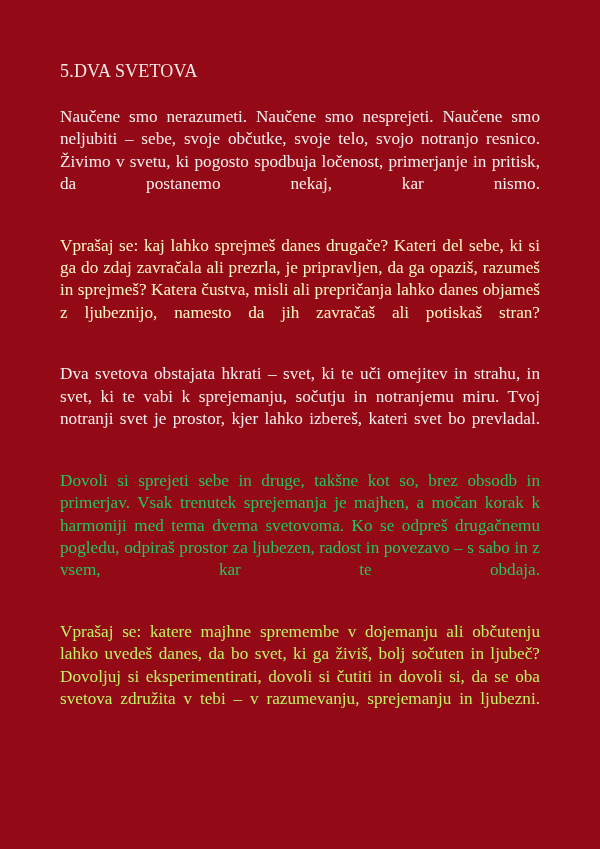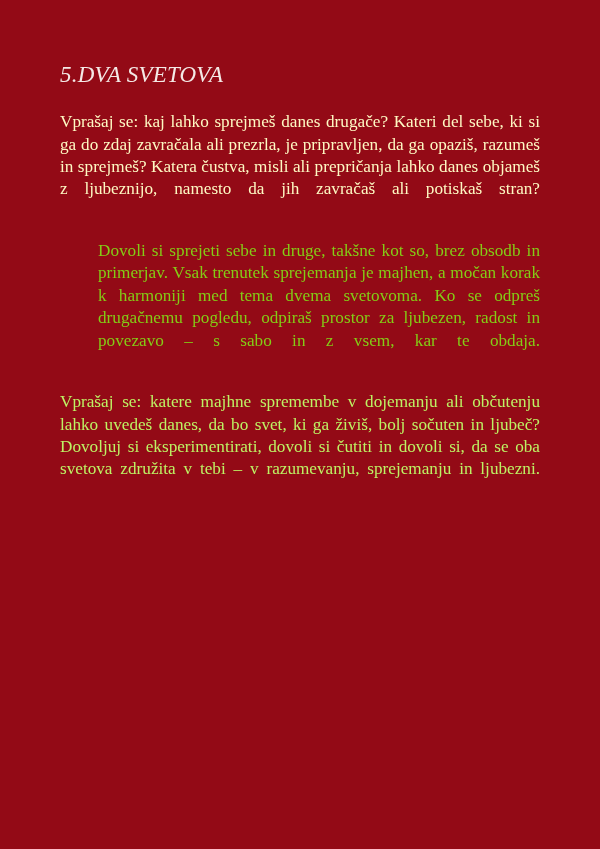--- a/index.html
+++ b/index.html
@@ -23,28 +23,27 @@
     box-sizing: border-box;
     padding: 62px 60px 0 60px;
   }
 
   .content {
     width: 480px;
   }
 
   .page-title {
     font-family: "Liberation Serif", "DejaVu Serif", serif;
-    font-size: 23px;
+    font-size: 18px;
     font-weight: 400;
     letter-spacing: 0.2px;
     color: #f4e9e6;
     margin: 0 0 24px 0;
     line-height: 1.1;
     white-space: pre;
-    font-style: italic;
   }
 
   .body-copy {
     margin: 0;
   }
 
   .para {
     font-family: "Liberation Serif", "DejaVu Serif", serif;
     font-size: 17.2px;
     line-height: 1.30;
@@ -70,19 +69,21 @@
 </style>
 </head>
 <body style="background: rgb(147, 10, 22);">
 
 <div class="page" style="background: rgb(147, 10, 22);">
   <div class="content">
 
     <h1 class="page-title" style="color: rgb(244, 233, 230);">5.DVA SVETOVA</h1>
 
     <div class="body-copy">
+      <p class="para" style="color: rgb(246, 239, 238);">Naučene smo nerazumeti. Naučene smo nesprejeti. Naučene smo neljubiti – sebe, svoje občutke, svoje telo, svojo notranjo resnico. Živimo v svetu, ki pogosto spodbuja ločenost, primerjanje in pritisk, da postanemo nekaj, kar nismo.</p>
       <p class="para" style="color: #fef9c3;">Vprašaj se: kaj lahko sprejmeš danes drugače? Kateri del sebe, ki si ga do zdaj zavračala ali prezrla, je pripravljen, da ga opaziš, razumeš in sprejmeš? Katera čustva, misli ali prepričanja lahko danes objameš z ljubeznijo, namesto da jih zavračaš ali potiskaš stran?</p>
-      <p class="para" style="color: #84cc16; margin-left: 38px;">Dovoli si sprejeti sebe in druge, takšne kot so, brez obsodb in primerjav. Vsak trenutek sprejemanja je majhen, a močan korak k harmoniji med tema dvema svetovoma. Ko se odpreš drugačnemu pogledu, odpiraš prostor za ljubezen, radost in povezavo – s sabo in z vsem, kar te obdaja.</p>
+      <p class="para" style="color: rgb(246, 239, 238);">Dva svetova obstajata hkrati – svet, ki te uči omejitev in strahu, in svet, ki te vabi k sprejemanju, sočutju in notranjemu miru. Tvoj notranji svet je prostor, kjer lahko izbereš, kateri svet bo prevladal.</p>
+      <p class="para" style="color: #22c55e;">Dovoli si sprejeti sebe in druge, takšne kot so, brez obsodb in primerjav. Vsak trenutek sprejemanja je majhen, a močan korak k harmoniji med tema dvema svetovoma. Ko se odpreš drugačnemu pogledu, odpiraš prostor za ljubezen, radost in povezavo – s sabo in z vsem, kar te obdaja.</p>
       <p class="para" style="color: #bef264;">Vprašaj se: katere majhne spremembe v dojemanju ali občutenju lahko uvedeš danes, da bo svet, ki ga živiš, bolj sočuten in ljubeč? Dovoljuj si eksperimentirati, dovoli si čutiti in dovoli si, da se oba svetova združita v tebi – v razumevanju, sprejemanju in ljubezni.</p>
     </div>
 
   </div>
 </div>
 
 </body></html>

